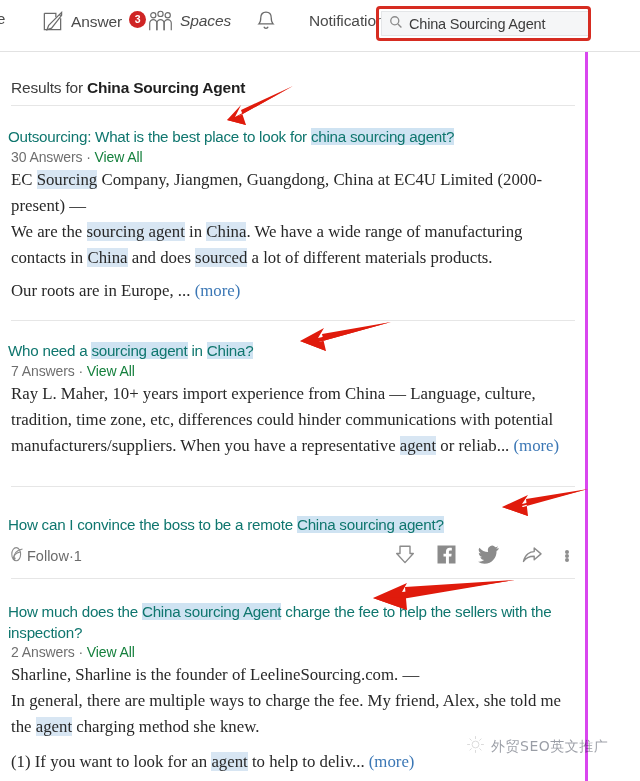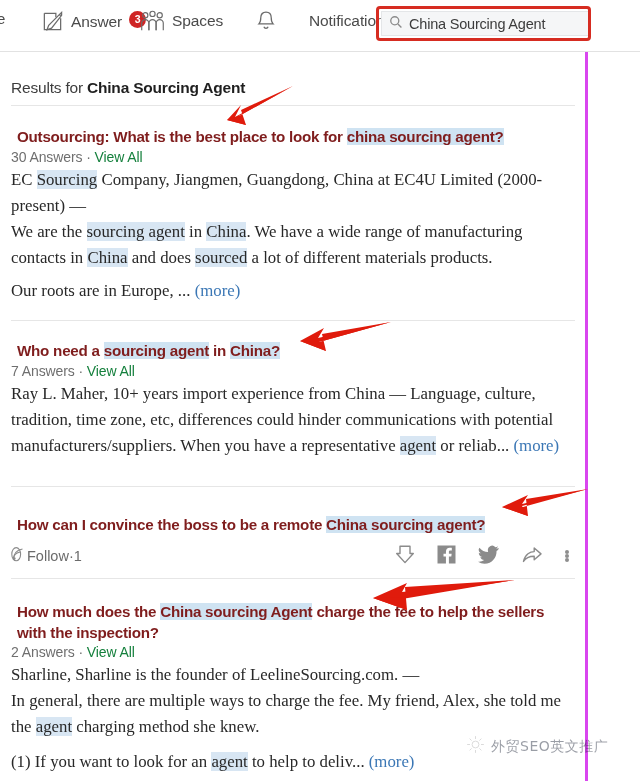--- a/index.html
+++ b/index.html
@@ -33,21 +33,21 @@
     align-items: center;
     gap: 7px;
     color: #5a5a5a;
     font-size: 15.5px;
     letter-spacing: -0.1px;
     cursor: pointer;
   }
   .nav-label { color: #4b4b4b; white-space: nowrap; }
   .nav-home  { left: -16px; }
   .nav-answer{ left: 41px; justify-content: flex-end; }
-  .nav-spaces{ left: 140px; }
+  .nav-spaces{ left: 148px; font-style: italic; }
   .nav-notif { left: 256px; gap: 33px; }
 
   .nav-icon { display:block; }
 
   .badge {
     position: absolute;
     left: 88px;
     top: 1px;
     width: 17px;
     height: 17px;
@@ -125,25 +125,25 @@
   .divider {
     position: absolute;
     left: 11px;
     width: 564px;
     height: 1px;
     background: #e6e6e6;
   }
 
   .q-title {
     position: absolute;
-    left: 17px;
+    left: 8px;
     width: 560px;
     font-size: 15.2px;
-    font-weight: bold;
-    color: #7f1d1d;
+    font-weight: normal;
+    color: #0f766e;
     line-height: 21px;
     letter-spacing: -0.25px;
     cursor: pointer;
   }
   .q-title .hl { background: #cfe3f2; }
 
   .meta {
     position: absolute;
     left: 11px;
     font-size: 14px;

